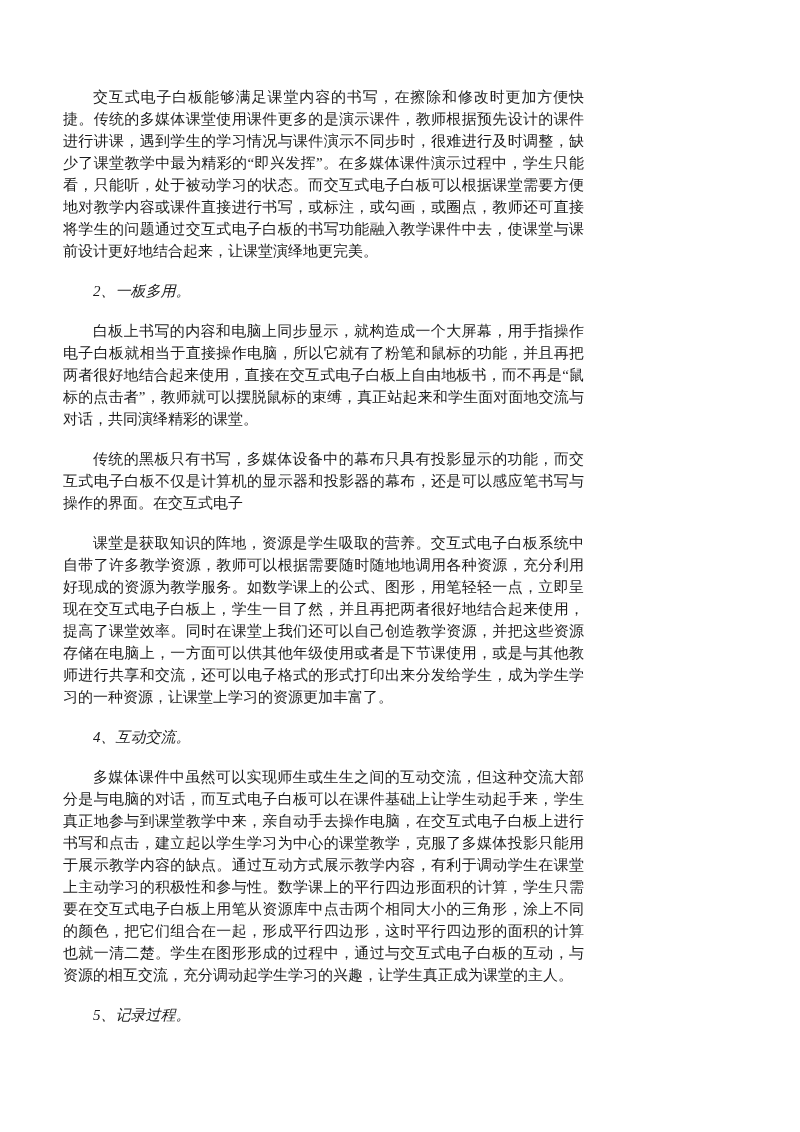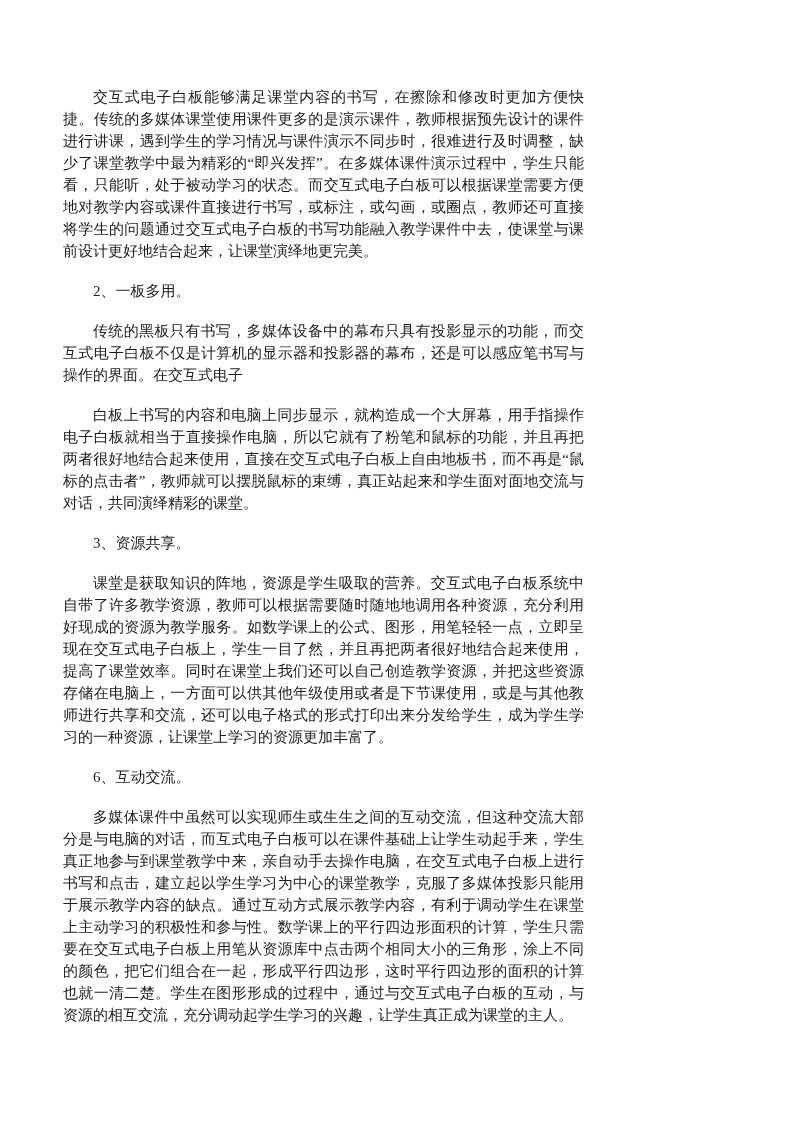--- a/index.html
+++ b/index.html
@@ -23,27 +23,28 @@
     color: #1c1c1c;
     text-align: justify;
   }
   .para {
     margin: 0 0 18px 0;
     text-indent: 2em;
     word-break: break-all;
   }
   .heading {
     font-weight: normal;
+    font-style: italic;
   }
 </style>
 </head>
 <body>
 
 <div class="page">
   <p class="para">交互式电子白板能够满足课堂内容的书写，在擦除和修改时更加方便快捷。传统的多媒体课堂使用课件更多的是演示课件，教师根据预先设计的课件进行讲课，遇到学生的学习情况与课件演示不同步时，很难进行及时调整，缺少了课堂教学中最为精彩的“即兴发挥”。在多媒体课件演示过程中，学生只能看，只能听，处于被动学习的状态。而交互式电子白板可以根据课堂需要方便地对教学内容或课件直接进行书写，或标注，或勾画，或圈点，教师还可直接将学生的问题通过交互式电子白板的书写功能融入教学课件中去，使课堂与课前设计更好地结合起来，让课堂演绎地更完美。</p>
   <p class="para heading">2、一板多用。</p>
+  <p class="para">白板上书写的内容和电脑上同步显示，就构造成一个大屏幕，用手指操作电子白板就相当于直接操作电脑，所以它就有了粉笔和鼠标的功能，并且再把两者很好地结合起来使用，直接在交互式电子白板上自由地板书，而不再是“鼠标的点击者”，教师就可以摆脱鼠标的束缚，真正站起来和学生面对面地交流与对话，共同演绎精彩的课堂。</p>
   <p class="para">传统的黑板只有书写，多媒体设备中的幕布只具有投影显示的功能，而交互式电子白板不仅是计算机的显示器和投影器的幕布，还是可以感应笔书写与操作的界面。在交互式电子</p>
-  <p class="para">白板上书写的内容和电脑上同步显示，就构造成一个大屏幕，用手指操作电子白板就相当于直接操作电脑，所以它就有了粉笔和鼠标的功能，并且再把两者很好地结合起来使用，直接在交互式电子白板上自由地板书，而不再是“鼠标的点击者”，教师就可以摆脱鼠标的束缚，真正站起来和学生面对面地交流与对话，共同演绎精彩的课堂。</p>
-  <p class="para heading">3、资源共享。</p>
   <p class="para">课堂是获取知识的阵地，资源是学生吸取的营养。交互式电子白板系统中自带了许多教学资源，教师可以根据需要随时随地地调用各种资源，充分利用好现成的资源为教学服务。如数学课上的公式、图形，用笔轻轻一点，立即呈现在交互式电子白板上，学生一目了然，并且再把两者很好地结合起来使用，提高了课堂效率。同时在课堂上我们还可以自己创造教学资源，并把这些资源存储在电脑上，一方面可以供其他年级使用或者是下节课使用，或是与其他教师进行共享和交流，还可以电子格式的形式打印出来分发给学生，成为学生学习的一种资源，让课堂上学习的资源更加丰富了。</p>
-  <p class="para heading">6、互动交流。</p>
+  <p class="para heading">4、互动交流。</p>
   <p class="para">多媒体课件中虽然可以实现师生或生生之间的互动交流，但这种交流大部分是与电脑的对话，而互式电子白板可以在课件基础上让学生动起手来，学生真正地参与到课堂教学中来，亲自动手去操作电脑，在交互式电子白板上进行书写和点击，建立起以学生学习为中心的课堂教学，克服了多媒体投影只能用于展示教学内容的缺点。通过互动方式展示教学内容，有利于调动学生在课堂上主动学习的积极性和参与性。数学课上的平行四边形面积的计算，学生只需要在交互式电子白板上用笔从资源库中点击两个相同大小的三角形，涂上不同的颜色，把它们组合在一起，形成平行四边形，这时平行四边形的面积的计算也就一清二楚。学生在图形形成的过程中，通过与交互式电子白板的互动，与资源的相互交流，充分调动起学生学习的兴趣，让学生真正成为课堂的主人。</p>
+  <p class="para heading">5、记录过程。</p>
 </div>
 
 </body></html>

